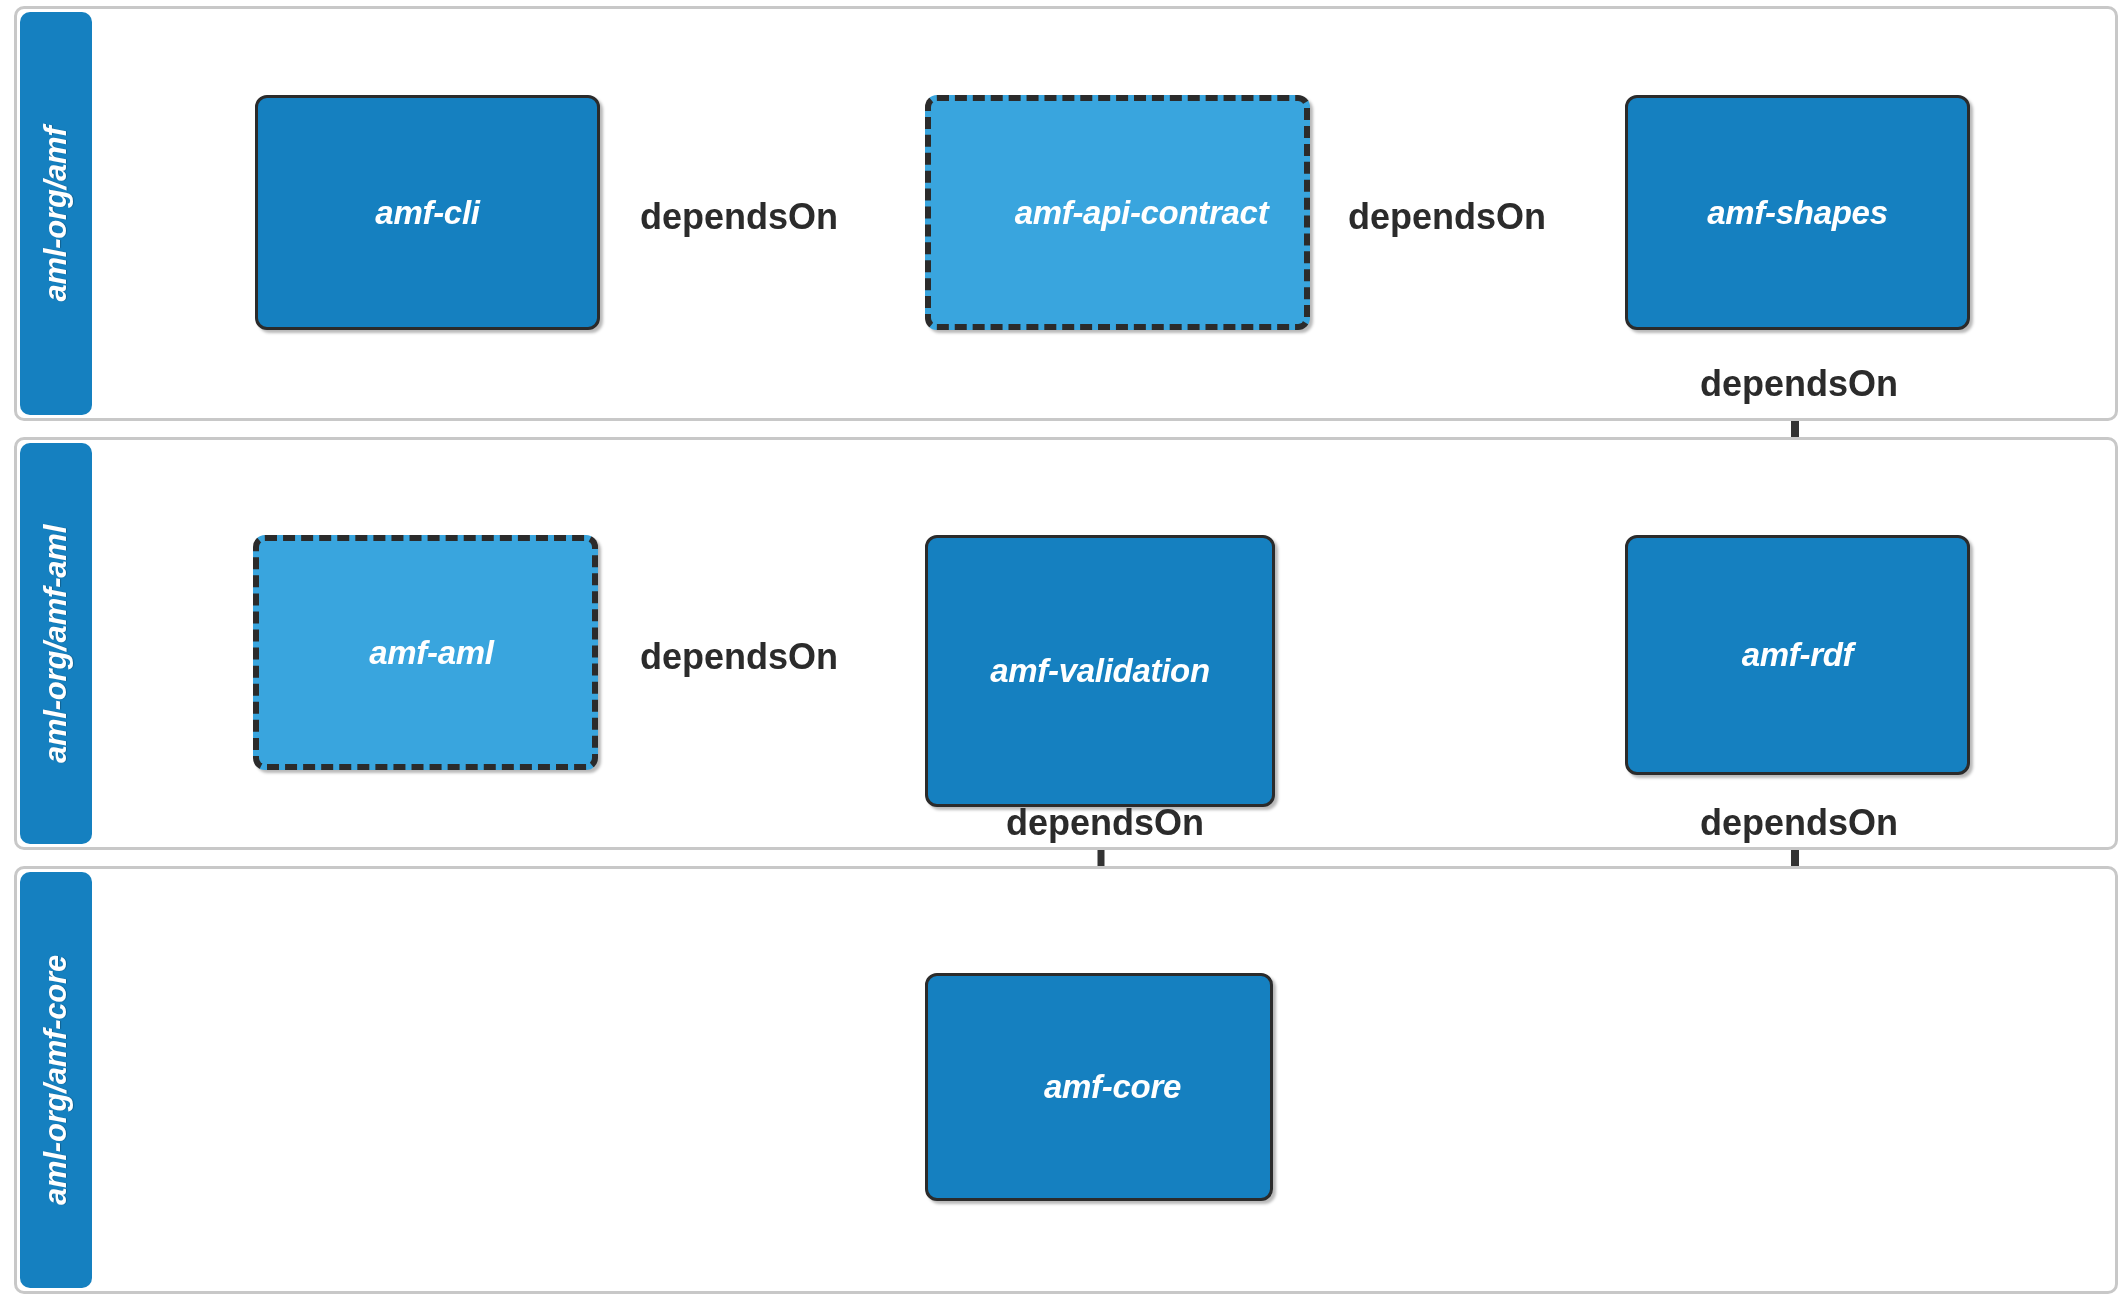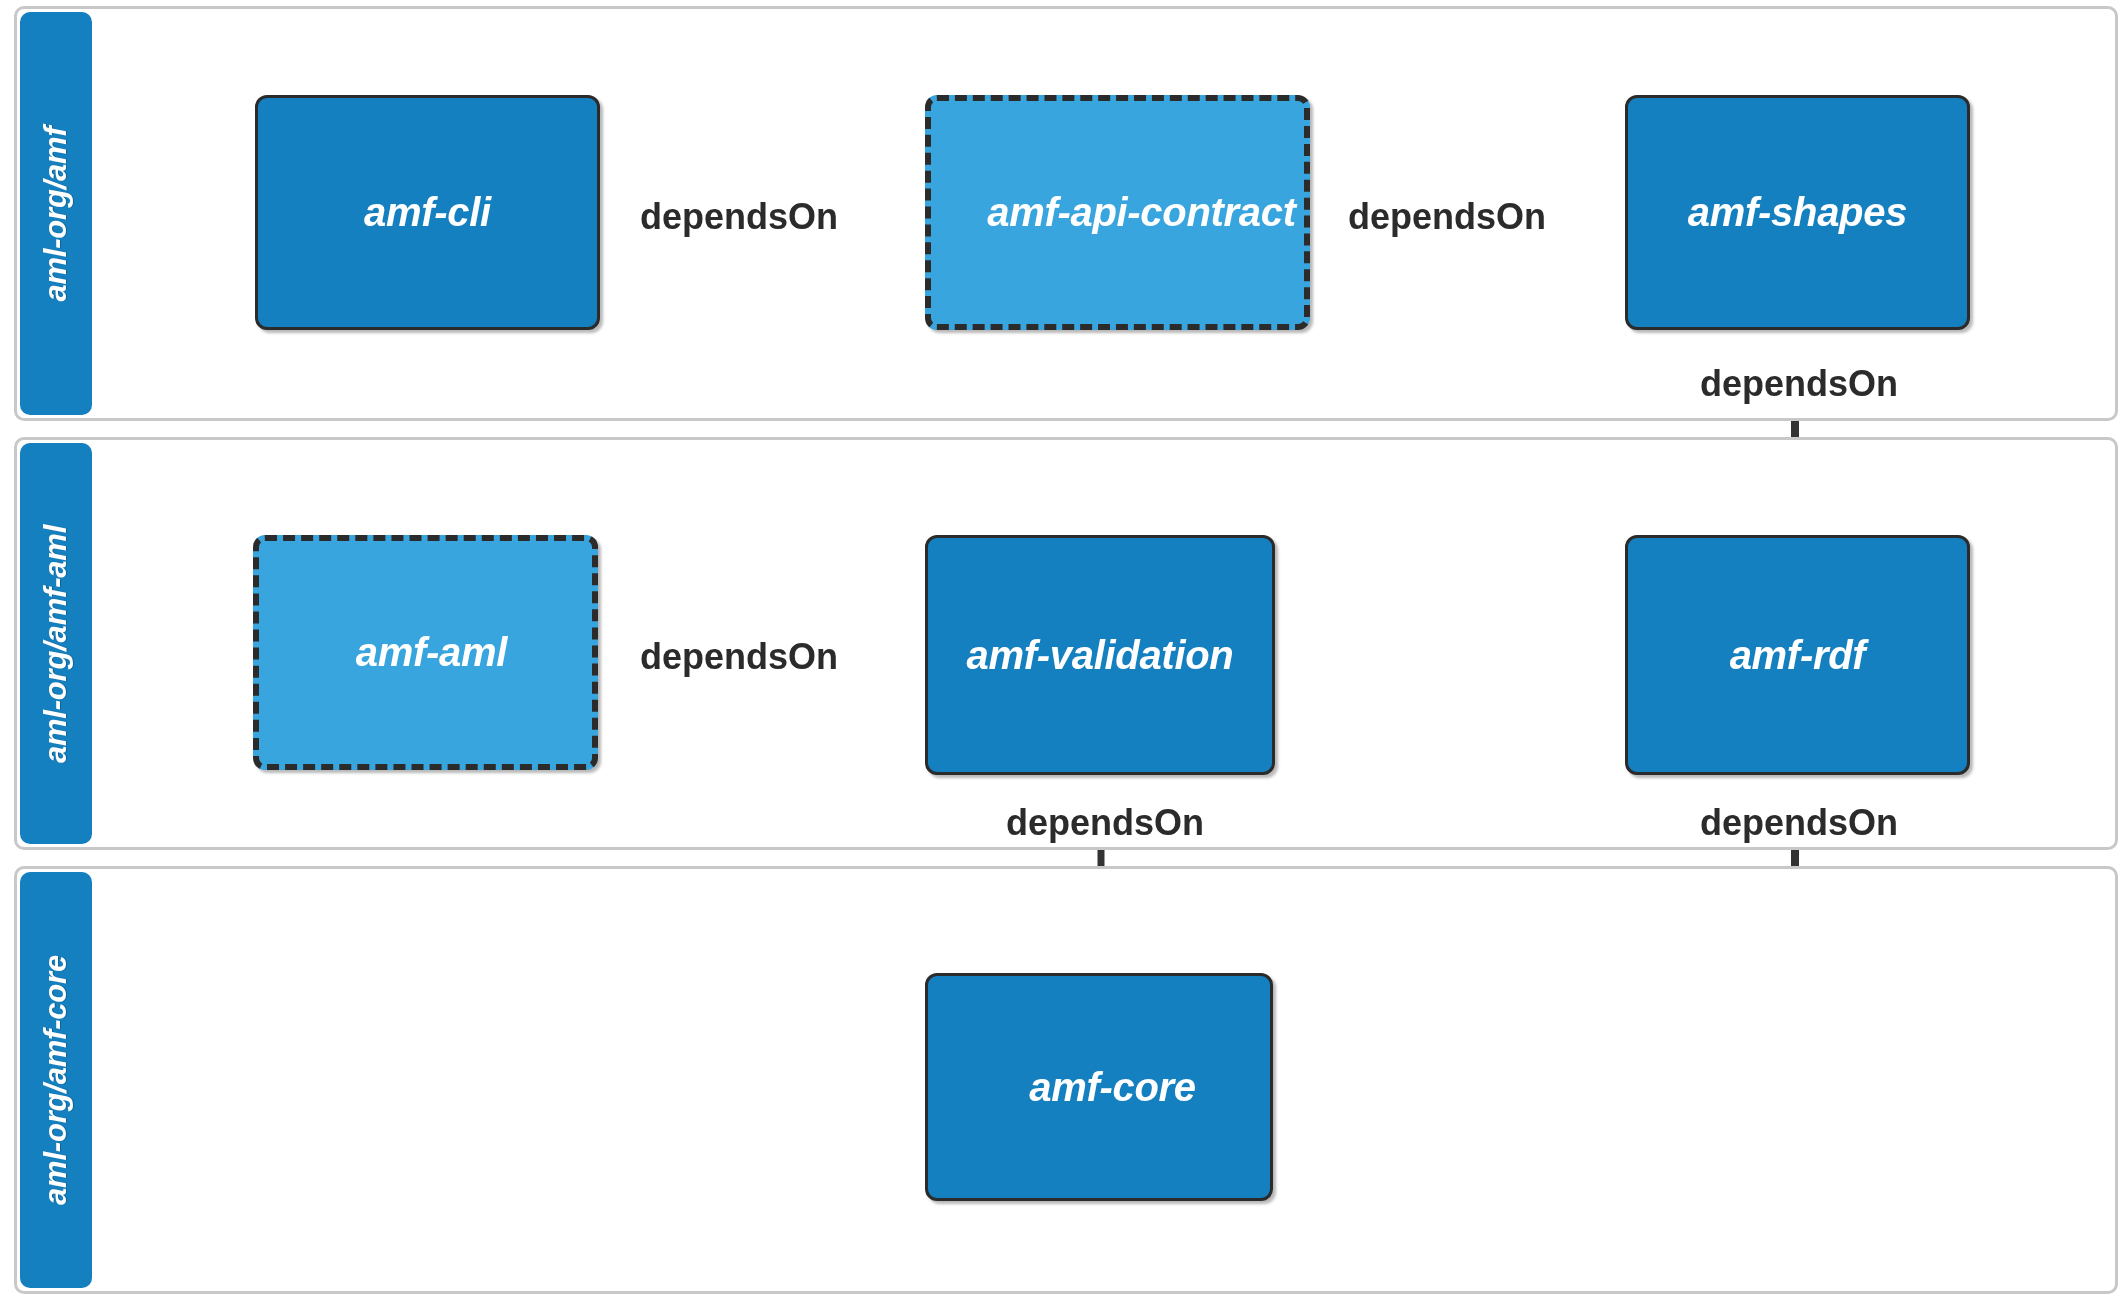--- a/index.html
+++ b/index.html
@@ -49,21 +49,21 @@
   .node {
     position: absolute;
     box-sizing: border-box;
     border-radius: 12px;
     display: flex;
     align-items: center;
     justify-content: center;
     color: #ffffff;
     font-style: italic;
     font-weight: bold;
-    font-size: 40px;
+    font-size: 33px;
     letter-spacing: -0.3px;
     text-align: center;
     box-shadow: 3px 3px 3px rgba(0,0,0,0.28);
   }
   .node.solid {
     background: #1580C0;
     border: 3px solid #2b2b2b;
   }
   .node.dashed {
     background: #39A5DE;
@@ -165,21 +165,21 @@
   </div>
 
   <div class="node solid" style="left:1625px; top:95px; width:345px; height:235px;">
     <span class="node-label">amf-shapes</span>
   </div>
 
   <div class="node dashed" style="left:253px; top:535px; width:345px; height:235px;padding-left:12px;">
     <span class="node-label">amf-aml</span>
   </div>
 
-  <div class="node solid" style="left:925px; top:535px; width:350px; height:240px;">
+  <div class="node solid" style="left:925px; top:535px; width:350px; height:272px;">
     <span class="node-label">amf-validation</span>
   </div>
 
   <div class="node solid" style="left:1625px; top:535px; width:345px; height:240px;font-style:italic;">
     <span class="node-label">amf-rdf</span>
   </div>
 
   <div class="node solid" style="left:925px; top:973px; width:348px; height:228px;padding-left:27px;">
     <span class="node-label">amf-core</span>
   </div>

